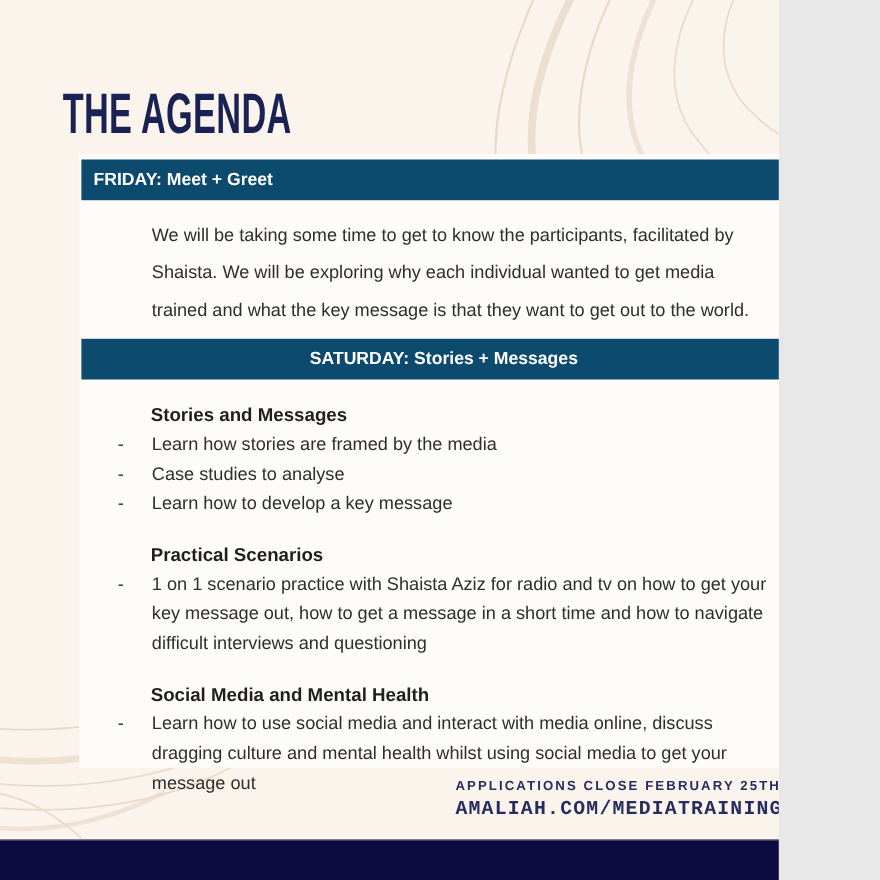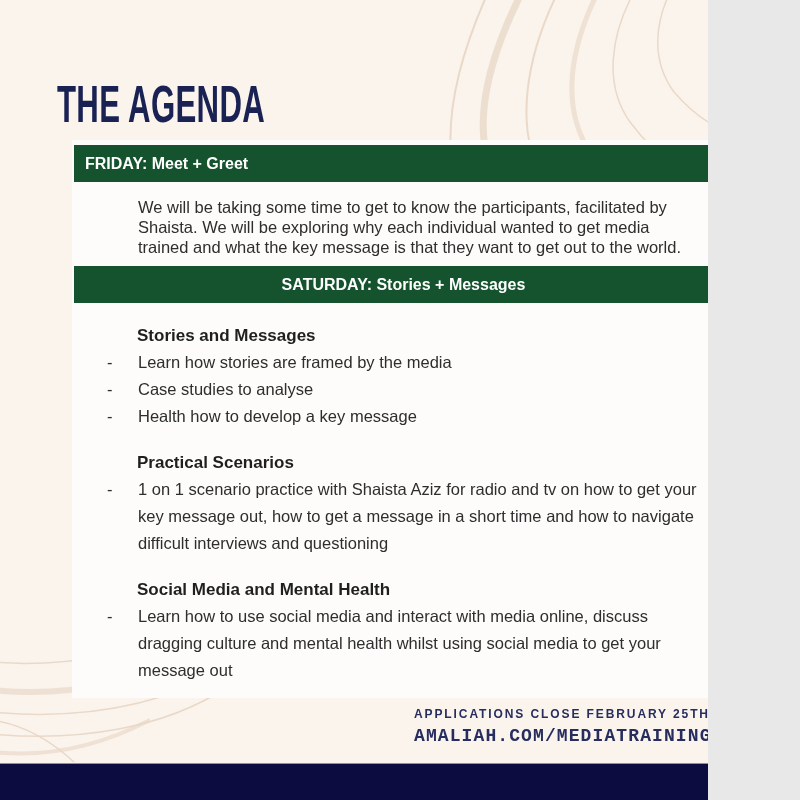--- a/index.html
+++ b/index.html
@@ -17,28 +17,28 @@
     font-size:52px; font-weight:bold; color:#1a2153;
     white-space:nowrap; letter-spacing:0.5px;
     transform:scaleX(0.60); transform-origin:left top;
   }
 
   .panel {
     position:absolute; left:72px; top:140px; width:652px; height:558px;
     background:#fdfcfa;
   }
   .bar {
-    height:37px; margin:5px 2px 0 2px; background:#14532d;
+    height:37px; margin:5px 2px 0 2px; background:#0c4a6e;
     color:#ffffff; font-weight:bold; font-size:16px; line-height:37px;
     padding-left:11px; box-sizing:border-box;
   }
   .bar.saturday { margin-top:9px;text-align:center; }
 
   .desc {
-    margin:15px 20px 0 66px; font-size:16.5px; line-height:20px;
+    margin:15px 20px 0 66px; font-size:16.5px; line-height:34px;
     color:#2e2e2e;
   }
 
   .section { margin:19px 14px 0 0; }
   .sec-heading {
     margin-left:65px; font-weight:bold; font-size:17px; line-height:27px;
     color:#1f1f1f;
   }
   .bullet { display:flex; font-size:16.5px; line-height:27px; color:#2e2e2e; }
   .bullet .dash { flex:0 0 auto; width:31px; padding-left:35px; box-sizing:content-box; }
@@ -98,21 +98,21 @@
       <div class="bullet">
         <span class="dash">-</span>
         <span class="btext">Learn how stories are framed by the media</span>
       </div>
       <div class="bullet">
         <span class="dash">-</span>
         <span class="btext">Case studies to analyse</span>
       </div>
       <div class="bullet">
         <span class="dash">-</span>
-        <span class="btext">Health how to develop a key message</span>
+        <span class="btext">Learn how to develop a key message</span>
       </div>
     </div>
 
     <div class="section">
       <div class="sec-heading">Practical Scenarios</div>
       <div class="bullet">
         <span class="dash">-</span>
         <span class="btext">1 on 1 scenario practice with Shaista Aziz for radio and tv on how to get your key message out, how to get a message in a short time and how to navigate difficult interviews and questioning</span>
       </div>
     </div>

